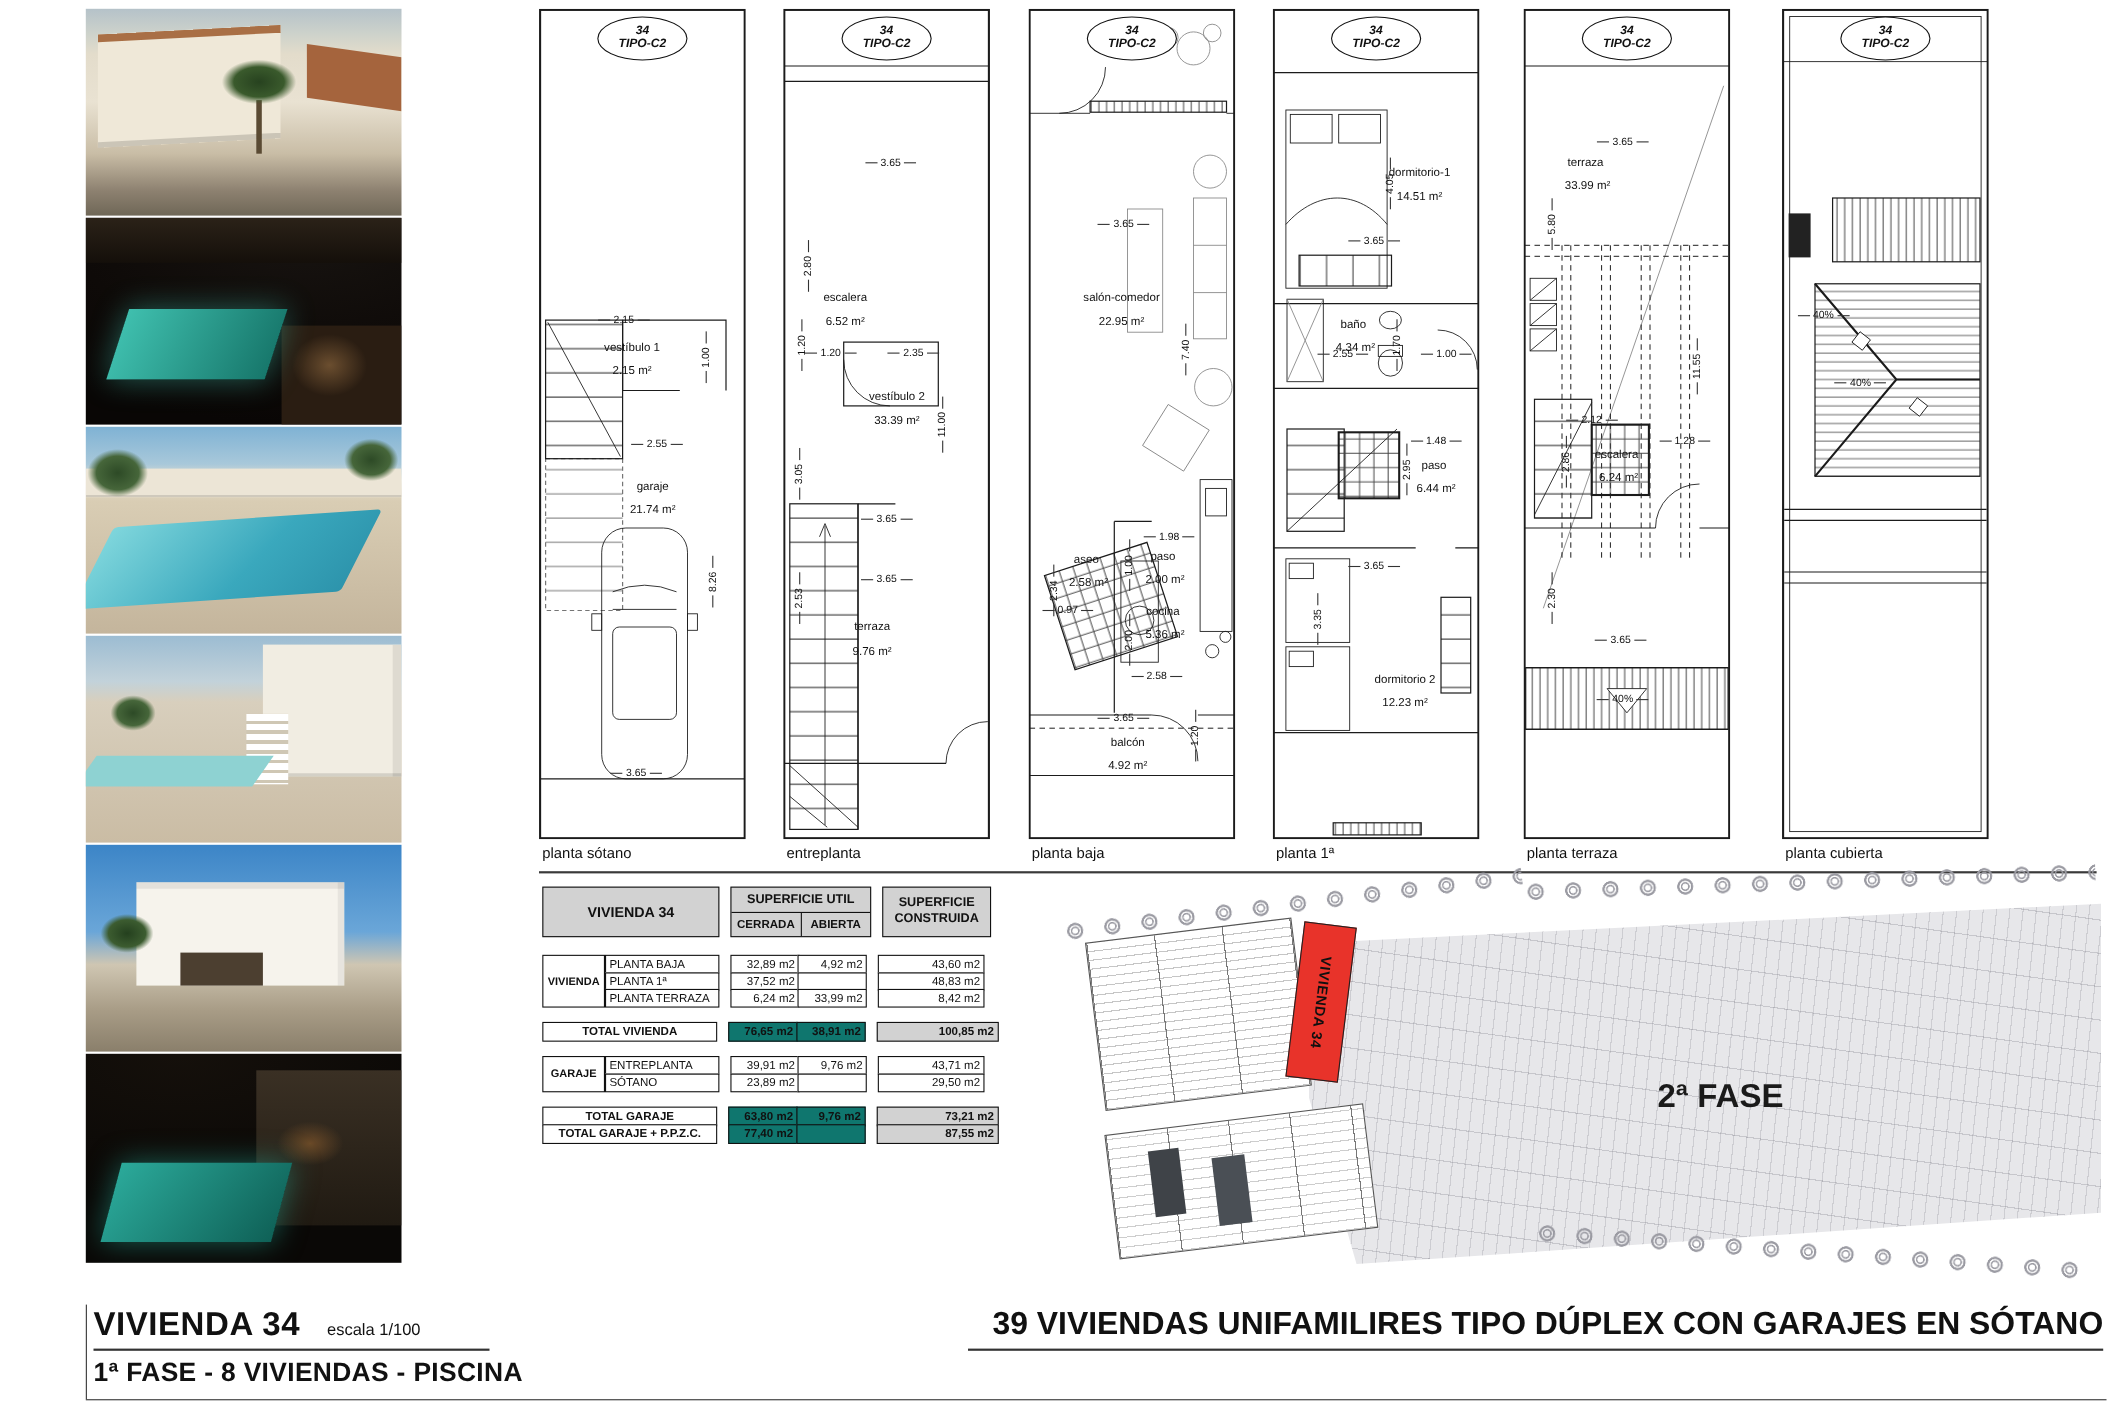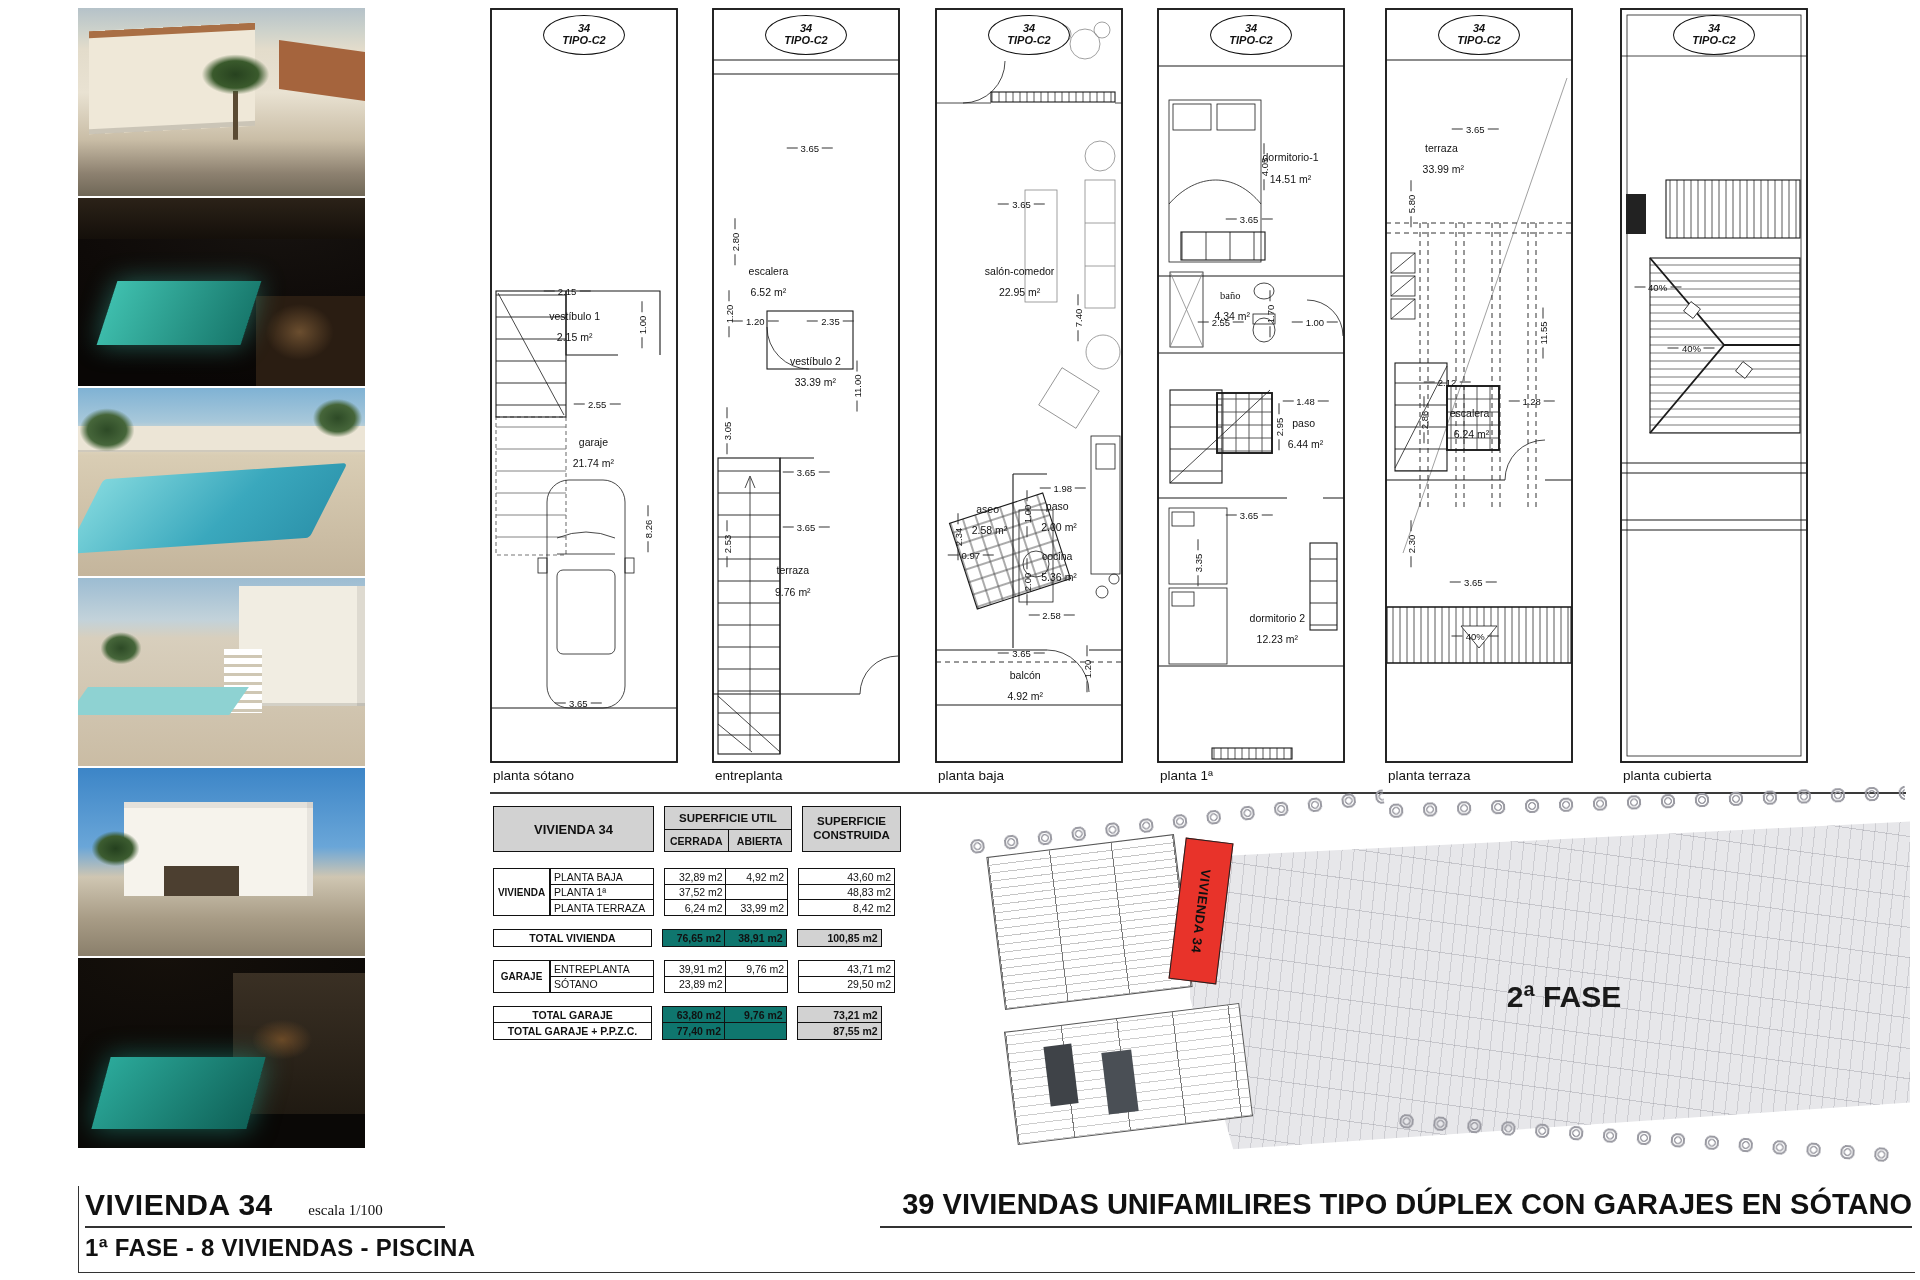--- a/index.html
+++ b/index.html
@@ -79,21 +79,21 @@
   .scol.lbl .scell{justify-content:flex-start;}
   .scol.v63{width:63px;}
   .scol.v63 + .scol.v63{margin-left:-1.4px;}
   .scol.v97{width:97px;}
   .strow{display:flex;height:18px;margin-bottom:13px;font-weight:bold;}
   .strow.tight{margin-bottom:-1.4px;}
   .stlabel{width:159px;flex:none;border:1.4px solid #111;display:flex;align-items:center;justify-content:center;background:#fff;box-sizing:border-box;}
   .stcell{border:1.4px solid #111;display:flex;align-items:center;justify-content:flex-end;padding:0 3px;background:#0f766e;box-sizing:border-box;}
   .w63{width:63px;flex:none;}
   .w63 + .w63{margin-left:-1.4px;}
-  .w97{width:85px;flex:none;padding-left:11px;}
+  .w97{width:111px;flex:none;padding-left:11px;}
   .shade{background:#d2d2d2 !important;}
 
   
   .siteplan{position:absolute;left:955px;top:795px;width:960px;height:370px;}
   .siteplan > div{position:absolute;}
   .sp2{left:235px;top:5px;width:720px;height:360px;z-index:1;background:#e7e7ea;
        clip-path:polygon(0 16%,100% 6%,100% 84%,6% 97%,0 55%);
        background-image:repeating-linear-gradient(96deg,rgba(100,100,112,.20) 0 1px,rgba(0,0,0,0) 1px 12px),
                         repeating-linear-gradient(8deg,rgba(100,100,112,.25) 0 1px,rgba(0,0,0,0) 1px 30px);}
   .sp2label{position:absolute;left:44%;top:50%;font-size:30px;font-weight:bold;color:#1a1a1a;}
@@ -112,21 +112,21 @@
          background-image:radial-gradient(circle at 11px 11px,rgba(0,0,0,0) 5px,#9a9aa2 5.5px,#9a9aa2 7px,rgba(0,0,0,0) 7.5px),
                           radial-gradient(circle at 11px 11px,rgba(0,0,0,0) 2.4px,#9a9aa2 2.9px,#9a9aa2 3.7px,rgba(0,0,0,0) 4.2px);
          background-size:34px 22px;}
   .t1{left:10px;top:16px;width:420px;transform:rotate(-7deg);}
   .t2{left:430px;top:-4px;width:520px;transform:rotate(-2deg);}
   .t3{left:440px;top:332px;width:500px;transform:rotate(4deg);}
 
   
   .tb-left{position:absolute;left:85px;top:1188px;width:600px;}
   .tb-left .t1l{font-size:30px;font-weight:bold;letter-spacing:.5px;display:inline-block;}
-  .tb-left .t2l{font-size:15px;margin-left:31px;font-family:Liberation Serif, serif;}
+  .tb-left .t2l{font-size:15px;margin-left:20px;}
   .tb-rule-l{position:absolute;left:85px;top:1226px;width:360px;border-top:2px solid #333;}
   .tb-phase{position:absolute;left:85px;top:1234px;font-size:24px;font-weight:bold;letter-spacing:.3px;}
   .tb-main{position:absolute;right:8px;top:1188px;width:1100px;text-align:right;font-size:29px;font-weight:bold;white-space:nowrap;}
   .tb-rule-r{position:absolute;left:880px;top:1226px;width:1032px;border-top:2px solid #333;}
   .tb-loc{position:absolute;right:8px;top:1232px;width:600px;text-align:right;font-size:27px;font-weight:bold;}
   .bottom-rule{position:absolute;left:78px;top:1272px;width:1837px;border-top:1.6px solid #333;}
   .left-rule{position:absolute;left:78px;top:1186px;height:86px;border-left:1.6px solid #333;}
 </style>
 </head>
 <body>
@@ -356,21 +356,21 @@
       </g>
       <rect x="153" y="535" width="27" height="87" fill="url(#pH)"></rect>
       <path d="M1,658 H187"></path>
       <rect x="55" y="740" width="80" height="11" fill="url(#pV)"></rect>
     </svg>
     <div class="ann">
         <span class="a-r" style="left: 71%; top: 19.8%;">dormitorio-1</span>
         <span class="a-r" style="left: 71%; top: 22.6%;">14.51 m²</span>
         <span class="a-d vert" style="left: 57%; top: 21%;">4.05</span>
         <span class="a-d" style="left: 49%; top: 28%;">3.65</span>
-        <span class="a-r" style="left: 39%; top: 38%; font-family: Liberation Serif, serif;">baño</span>
+        <span class="a-r" style="left: 39%; top: 38%;">baño</span>
         <span class="a-r" style="left: 40%; top: 40.8%;">4.34 m²</span>
         <span class="a-d vert" style="left: 60%; top: 40.5%;">1.70</span>
         <span class="a-d" style="left: 34%; top: 41.6%;">2.55</span>
         <span class="a-d" style="left: 84%; top: 41.6%;">1.00</span>
         <span class="a-d" style="left: 79%; top: 52%;">1.48</span>
         <span class="a-r" style="left: 78%; top: 55%;">paso</span>
         <span class="a-r" style="left: 79%; top: 57.8%;">6.44 m²</span>
         <span class="a-d vert" style="left: 65%; top: 55.5%;">2.95</span>
         <span class="a-d" style="left: 49%; top: 67.2%;">3.65</span>
         <span class="a-d vert" style="left: 22%; top: 73.5%;">3.35</span>

